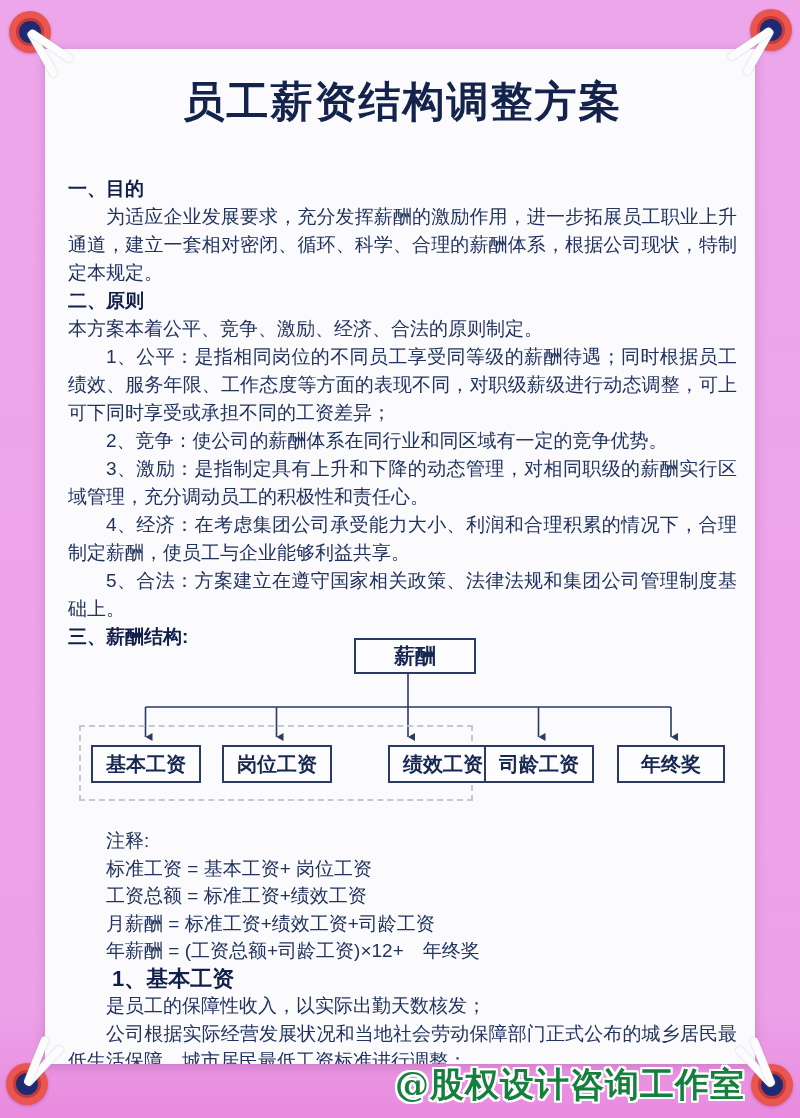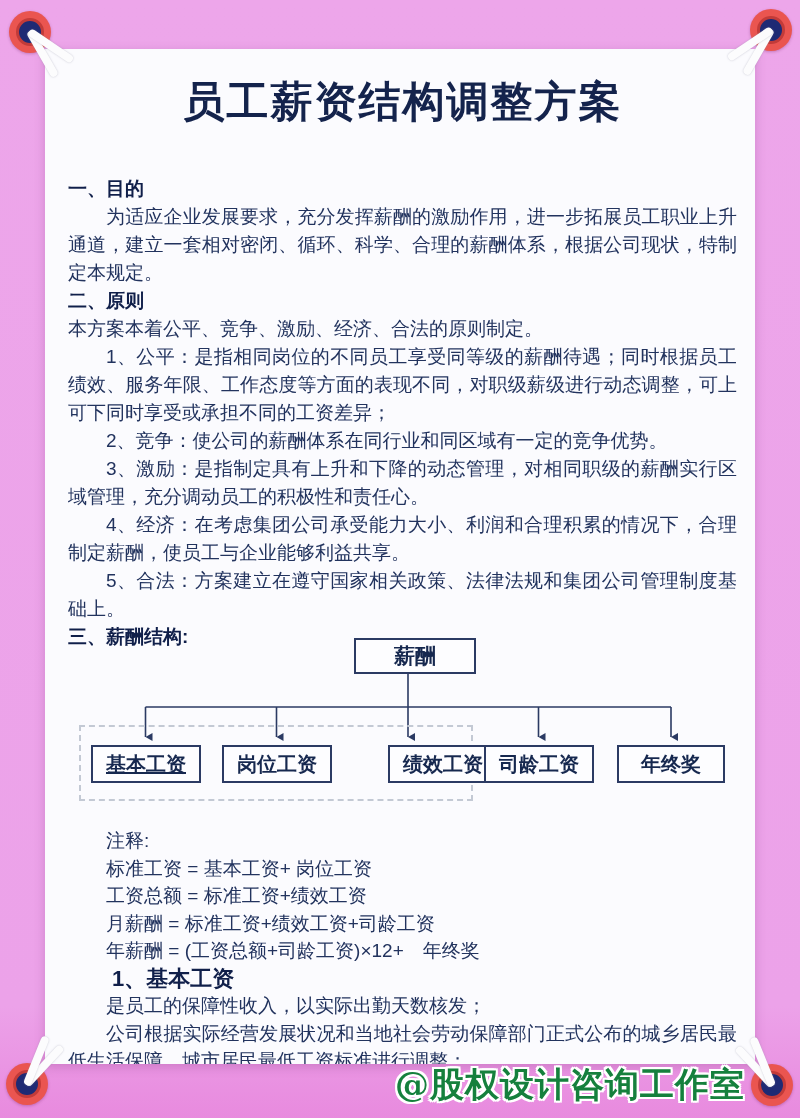--- a/index.html
+++ b/index.html
@@ -92,21 +92,21 @@
           <line x1="100.5" y1="69" x2="626" y2="69"></line>
           <line x1="363" y1="36" x2="363" y2="99" marker-end="url(#arrow)"></line>
           <line x1="100.5" y1="69" x2="100.5" y2="99" marker-end="url(#arrow)"></line>
           <line x1="231.5" y1="69" x2="231.5" y2="99" marker-end="url(#arrow)"></line>
           <line x1="493.5" y1="69" x2="493.5" y2="99" marker-end="url(#arrow)"></line>
           <line x1="626" y1="69" x2="626" y2="99" marker-end="url(#arrow)"></line>
         </g>
       </svg>
       <div class="dashed-group"></div>
       <div class="node node-root">薪酬</div>
-      <div class="node node-child" style="left:46px;text-decoration:underline;">基本工资</div>
+      <div class="node node-child" style="left:46px;">基本工资</div>
       <div class="node node-child" style="left:177px;">岗位工资</div>
       <div class="node node-child" style="left:307px;margin-left:36px;">绩效工资</div>
       <div class="node node-child" style="left:439px;">司龄工资</div>
       <div class="node node-child" style="left:572px;width:108px;">年终奖</div>
     </div>
 
     <div class="notes">
       <p class="nind">注释:</p>
       <p class="nind">标准工资 = 基本工资+ 岗位工资</p>
       <p class="nind">工资总额 = 标准工资+绩效工资</p>

